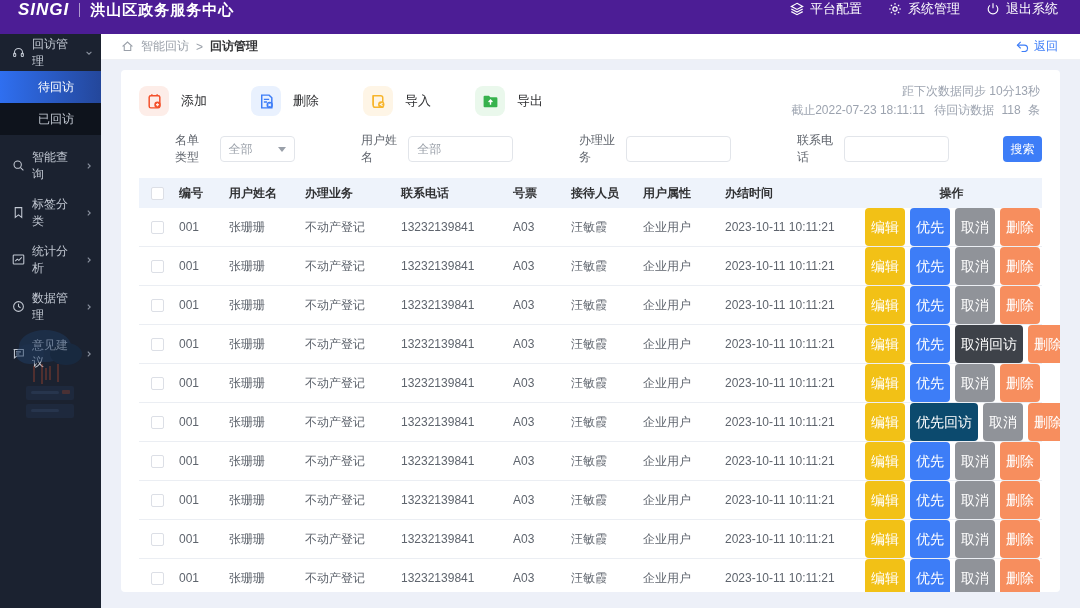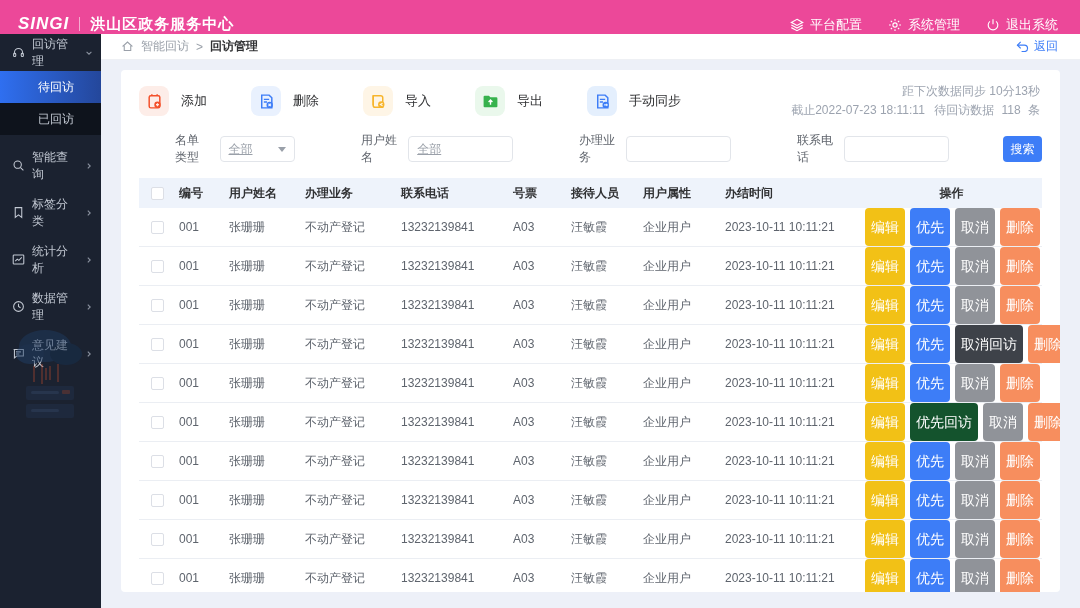--- a/index.html
+++ b/index.html
@@ -1,20 +1,20 @@
 <!DOCTYPE html>
 <html><head>
 <meta charset="utf-8">
 <style>
   * { margin:0; padding:0; box-sizing:border-box; }
   html,body { width:1080px; height:608px; overflow:hidden; }
   body { font-family:"Liberation Sans","DejaVu Sans",sans-serif; background:#EDF0F8; font-size:12px; color:#303133; }
 
   
-  .app-header { height:34px; background:#ec4899; display:flex; align-items:flex-end; justify-content:space-between; padding:0 22px 0 18px; }
+  .app-header { height:34px; background:#4c1d95; display:flex; align-items:flex-start; justify-content:space-between; padding:0 22px 0 18px; }
   .brand { display:flex; align-items:center; color:#fff; }
   .brand .logo { font-size:17px; font-weight:bold; font-style:italic; letter-spacing:1px; }
   .brand .divider { width:1px; height:14px; background:rgba(255,255,255,.55); margin:0 10px; }
   .brand .org { font-size:15px; font-weight:bold; letter-spacing:1px; }
   .header-menu { display:flex; align-items:center; gap:26px; }
   .header-menu .hm-item { display:flex; align-items:center; gap:6px; color:#fff; font-size:13px; cursor:pointer; }
   .hm-item svg { display:block; }
 
   
   .layout { display:flex; height:574px; }
@@ -51,41 +51,41 @@
   .tile-imp { background:#FEF5E6; }
   .tile-exp { background:#EAF8EC; }
   .tile-sync{ background:#E4EFFD; }
 
   .sync-status { position:absolute; top:12px; right:20px; text-align:right; color:#9CA3AF; font-size:12px; line-height:19px; }
 
   
   .filter-row { display:flex; align-items:center; margin-top:14px; gap:30px; }
   .f-group { display:flex; align-items:center; gap:10px; }
   .f-label { color:#5F646C;margin-left:36px; }
-  .f-ctl { height:26px; border:1px solid #E2E5EA; border-radius:4px; background:#fff; display:flex; align-items:center; padding:0 8px; color:#9AA0A9;text-decoration:underline; }
+  .f-ctl { height:26px; border:1px solid #E2E5EA; border-radius:4px; background:#fff; display:flex; align-items:center; padding:0 8px; color:#9AA0A9; }
   .f-select { width:98px; justify-content:space-between; cursor:pointer; }
   .f-input { width:130px; }
   .f-input input { border:none; outline:none; width:100%; font-size:12px; color:#606266; font-family:inherit; }
   .caret-down { width:0; height:0; border-left:4px solid transparent; border-right:4px solid transparent; border-top:5px solid #9AA0A9; }
   .search-btn { width:64px; height:26px; background:#3D7DF7; color:#fff; border:none; border-radius:4px; font-size:12px; cursor:pointer; margin-left:24px; font-family:inherit; }
 
   
   .grid { margin-top:12px; width:100%; border-collapse:collapse; table-layout:fixed; }
   .grid th { background:#EEF3FB; height:30px; font-size:12px; color:#303133; font-weight:bold; text-align:left; padding:0 4px; }
   .grid td { height:32px; border-bottom:1px solid #EBEEF3; color:#5E646D; font-size:12px; padding:0 4px; white-space:nowrap; }
   .grid th.c, .grid td.c { text-align:center; }
   .chk { width:13px; height:13px; border:1px solid #DCDFE6; border-radius:2px; background:#fff; display:inline-block; vertical-align:middle; cursor:pointer; }
   .actions { display:flex; align-items:center; gap:5px; }
   .act-btn { border:none; border-radius:4px; color:#fff; font-size:14px; padding:12px 6px; cursor:pointer; white-space:nowrap; font-family:inherit; line-height:14px; }
   .act-btn[data-variant="edit"] { background:#F2C116; }
   .act-btn[data-variant="priority"] { background:#3D7DF7; }
   .act-btn[data-variant="cancel"] { background:#909399; }
   .act-btn[data-variant="delete"] { background:#F78E5E; }
   .act-btn[data-variant="cancel-dark"] { background:#3E4249; }
-  .act-btn[data-variant="priority-dark"] { background:#14532d; }
+  .act-btn[data-variant="priority-dark"] { background:#0c4a6e; }
 
   
   .pager-row { display:flex; align-items:center; justify-content:flex-end; margin-top:12px; gap:8px; color:#606266; }
   .pg-summary { margin-right:18px; display:flex; gap:5px; align-items:center; }
   .pg-count { color:#F5483B; font-weight:bold; }
   .pg-box { min-width:24px; height:24px; border:1px solid #E2E5EA; border-radius:3px; background:#fff; display:flex; align-items:center; justify-content:center; color:#A8AEB8; cursor:pointer; font-size:12px; padding:0 4px; }
   .pg-box.page { color:#8B919B; }
   .pg-box.active { background:#3D7DF7; border-color:#3D7DF7; color:#fff; }
   .pg-dots { color:#B4BAC4; border:none; background:none; cursor:default; }
   .pg-size { width:66px; gap:4px; color:#9AA0A9; }
@@ -270,31 +270,20 @@
           <span class="tool-label">导入</span>
         </div>
         <div class="tool-btn">
           <span class="tool-tile tile-exp">
             <svg width="17" height="17" viewBox="0 0 16 16">
                 <path d="M1.5 3.5a1 1 0 0 1 1-1h4l1.4 1.6h5.6a1 1 0 0 1 1 1v7.4a1 1 0 0 1-1 1h-11a1 1 0 0 1-1-1Z" fill="#37B24D"></path>
                 <path d="M8 11V6.8M6.2 8.4 8 6.6l1.8 1.8" stroke="#fff" stroke-width="1.3" fill="none"></path>
               </svg>
           </span>
           <span class="tool-label">导出</span>
-        </div>
-        <div class="tool-btn">
-          <span class="tool-tile tile-sync">
-            <svg width="17" height="17" viewBox="0 0 16 16" fill="none" stroke="#3D7DF7" stroke-width="1.4">
-                <path d="M3.5 2h7l2.5 2.5v9.5h-9.5Z"></path>
-                <path d="M5.5 6h5M5.5 8.5h3"></path>
-                <circle cx="11" cy="11.2" r="3" fill="#3D7DF7" stroke="none"></circle>
-                <path d="M9.5 11.2h3M11.6 10.2l.9 1-.9 1" stroke="#E4EFFD" stroke-width="1" fill="none"></path>
-              </svg>
-          </span>
-          <span class="tool-label">手动同步</span>
         </div>
       </div>
 
       <div class="sync-status">
         <div>距下次数据同步 10分13秒</div>
         <div>
           <span>截止2022-07-23 18:11:11</span>
           <span style="margin-left:6px">待回访数据</span>
           <span style="margin:0 4px">118</span>
           <span>条</span>

